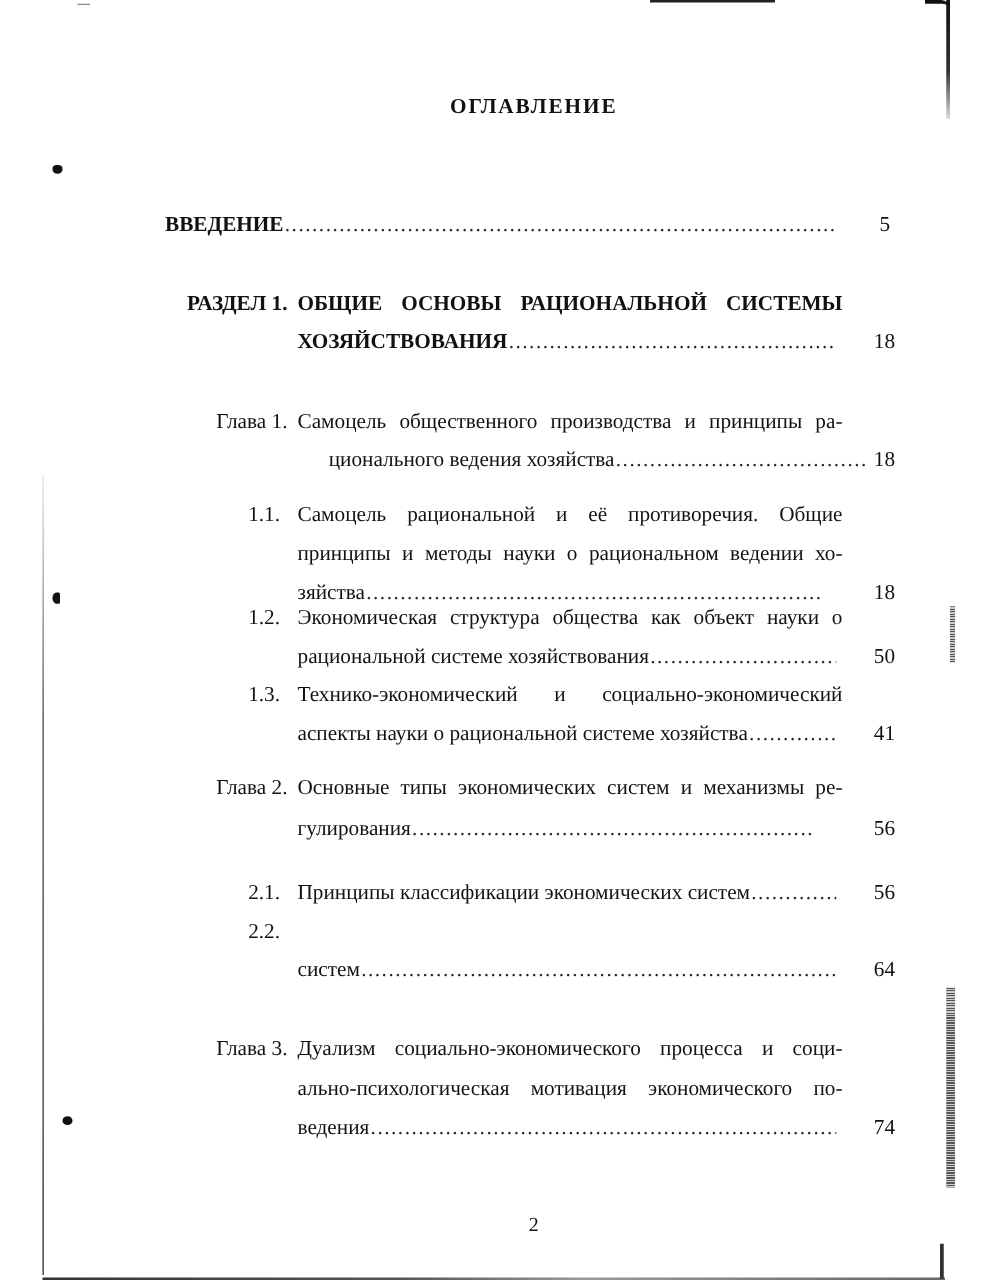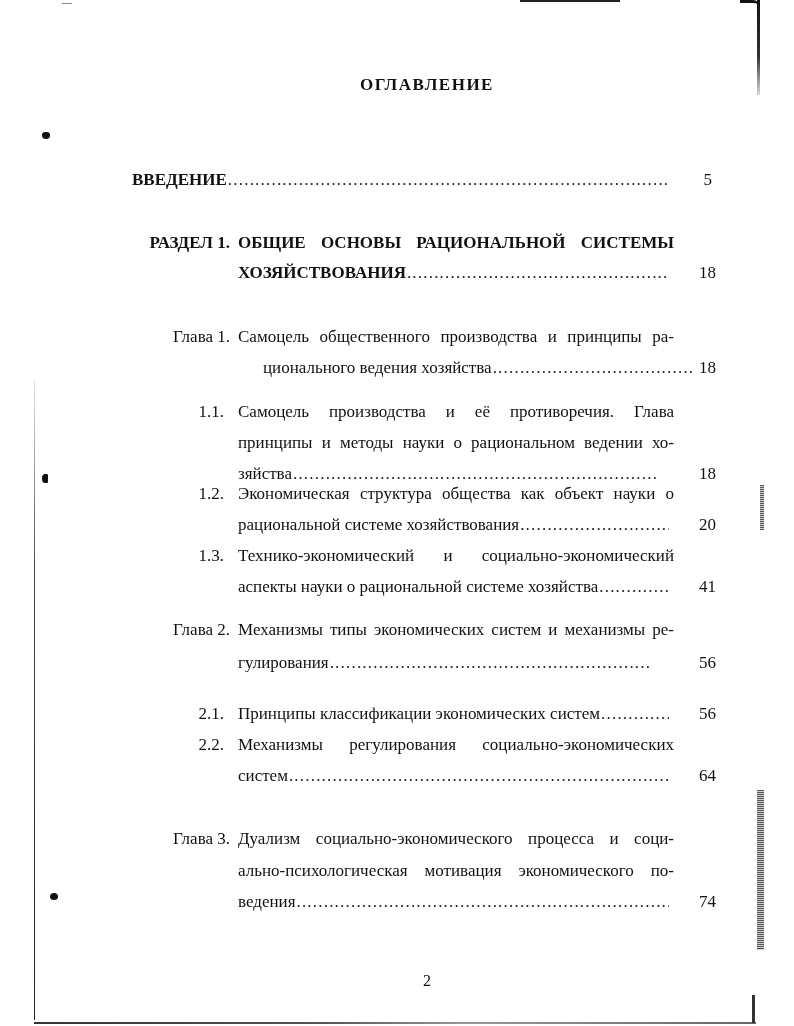--- a/index.html
+++ b/index.html
@@ -106,71 +106,70 @@
     <span class="text just">Самоцель общественного производства и принципы ра-</span>
     <div class="leader" style="position:absolute;left:238px;width:431px;top:31px;margin-left:25px;">
       <span class="lt">ционального ведения хозяйства</span>
       <span class="dots">..........................................................................................................................................................................</span>
     </div>
     <span class="pageno" style="top:31px;">18</span>
   </div>
 
   <div class="row" style="top:390px;left:0;width:794px;height:82px;margin-top:12px;">
     <span class="label" style="left:150px;width:74px;">1.1.</span>
-    <span class="text just">Самоцель производства и её противоречия. Глава</span>
+    <span class="text just">Самоцель рациональной и её противоречия. Общие</span>
     <span class="text just" style="top:31px;">принципы и методы науки о рациональном ведении хо-</span>
     <div class="leader" style="position:absolute;left:238px;width:418px;top:62px;">
       <span class="lt">зяйства</span>
       <span class="dots">..........................................................................................................................................................................</span>
     </div>
     <span class="pageno" style="top:62px;">18</span>
   </div>
 
   <div class="row" style="top:484px;left:0;width:794px;height:52px;">
     <span class="label" style="left:150px;width:74px;">1.2.</span>
     <span class="text just">Экономическая структура общества как объект науки о</span>
     <div class="leader" style="position:absolute;left:238px;width:431px;top:31px;">
       <span class="lt">рациональной системе хозяйствования</span>
       <span class="dots">..........................................................................................................................................................................</span>
     </div>
-    <span class="pageno" style="top:31px;">20</span>
+    <span class="pageno" style="top:31px;">50</span>
   </div>
 
   <div class="row" style="top:546px;left:0;width:652px;height:52px;">
     <span class="label" style="left:150px;width:74px;">1.3.</span>
     <span class="text just">Технико-экономический и социально-экономический</span>
     <div class="leader" style="position:absolute;left:238px;width:431px;top:31px;">
       <span class="lt">аспекты науки о рациональной системе хозяйства</span>
       <span class="dots">..........................................................................................................................................................................</span>
     </div>
     <span class="pageno" style="top:31px;">41</span>
   </div>
 
   <div class="row" style="top:620px;left:0;width:792px;height:52px;">
     <span class="label" style="left:120px;width:110px;">Глава 2.</span>
-    <span class="text just">Механизмы типы экономических систем и механизмы ре-</span>
+    <span class="text just">Основные типы экономических систем и механизмы ре-</span>
     <div class="leader" style="position:absolute;left:238px;width:414px;top:33px;">
       <span class="lt">гулирования</span>
       <span class="dots">..........................................................................................................................................................................</span>
     </div>
     <span class="pageno" style="top:33px;">56</span>
   </div>
 
   <div class="row" style="top:704px;left:0;width:794px;height:22px;">
     <span class="label" style="left:150px;width:74px;">2.1.</span>
     <div class="leader" style="position:absolute;left:238px;width:431px;">
       <span class="lt">Принципы классификации экономических систем</span>
       <span class="dots">..........................................................................................................................................................................</span>
     </div>
     <span class="pageno">56</span>
   </div>
 
   <div class="row" style="top:735px;left:0;width:794px;height:52px;">
     <span class="label" style="left:150px;width:74px;">2.2.</span>
-    <span class="text just">Механизмы регулирования социально-экономических</span>
     <div class="leader" style="position:absolute;left:238px;width:431px;top:31px;">
       <span class="lt">систем</span>
       <span class="dots">..........................................................................................................................................................................</span>
     </div>
     <span class="pageno" style="top:31px;">64</span>
   </div>
 
   <div class="row" style="top:829px;left:0;width:794px;height:82px;">
     <span class="label" style="left:120px;width:110px;">Глава 3.</span>
     <span class="text just" style="top:32px;">ально-психологическая мотивация экономического по-</span>

